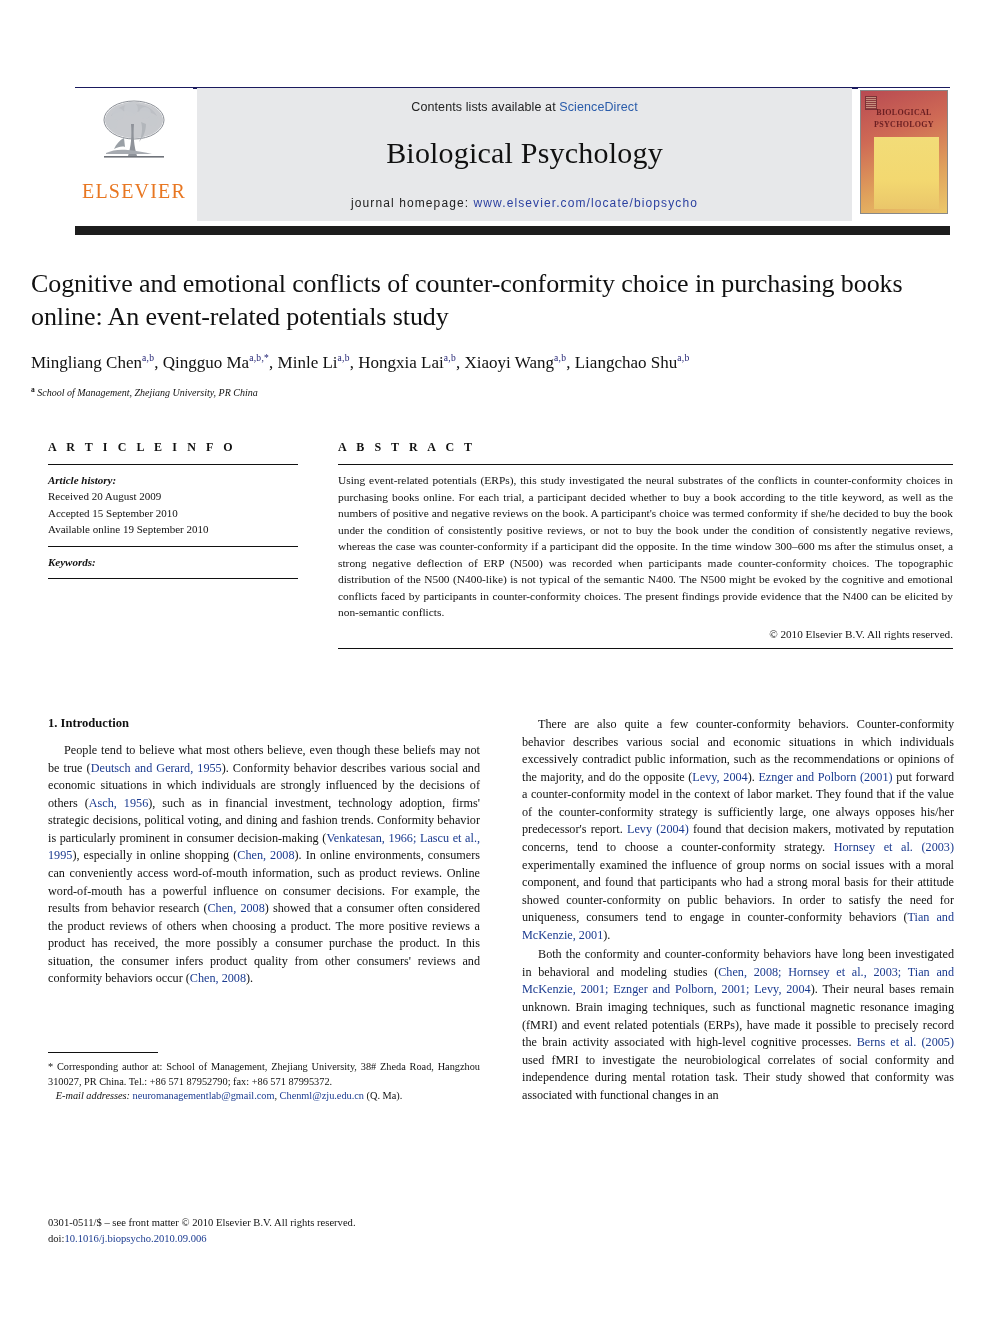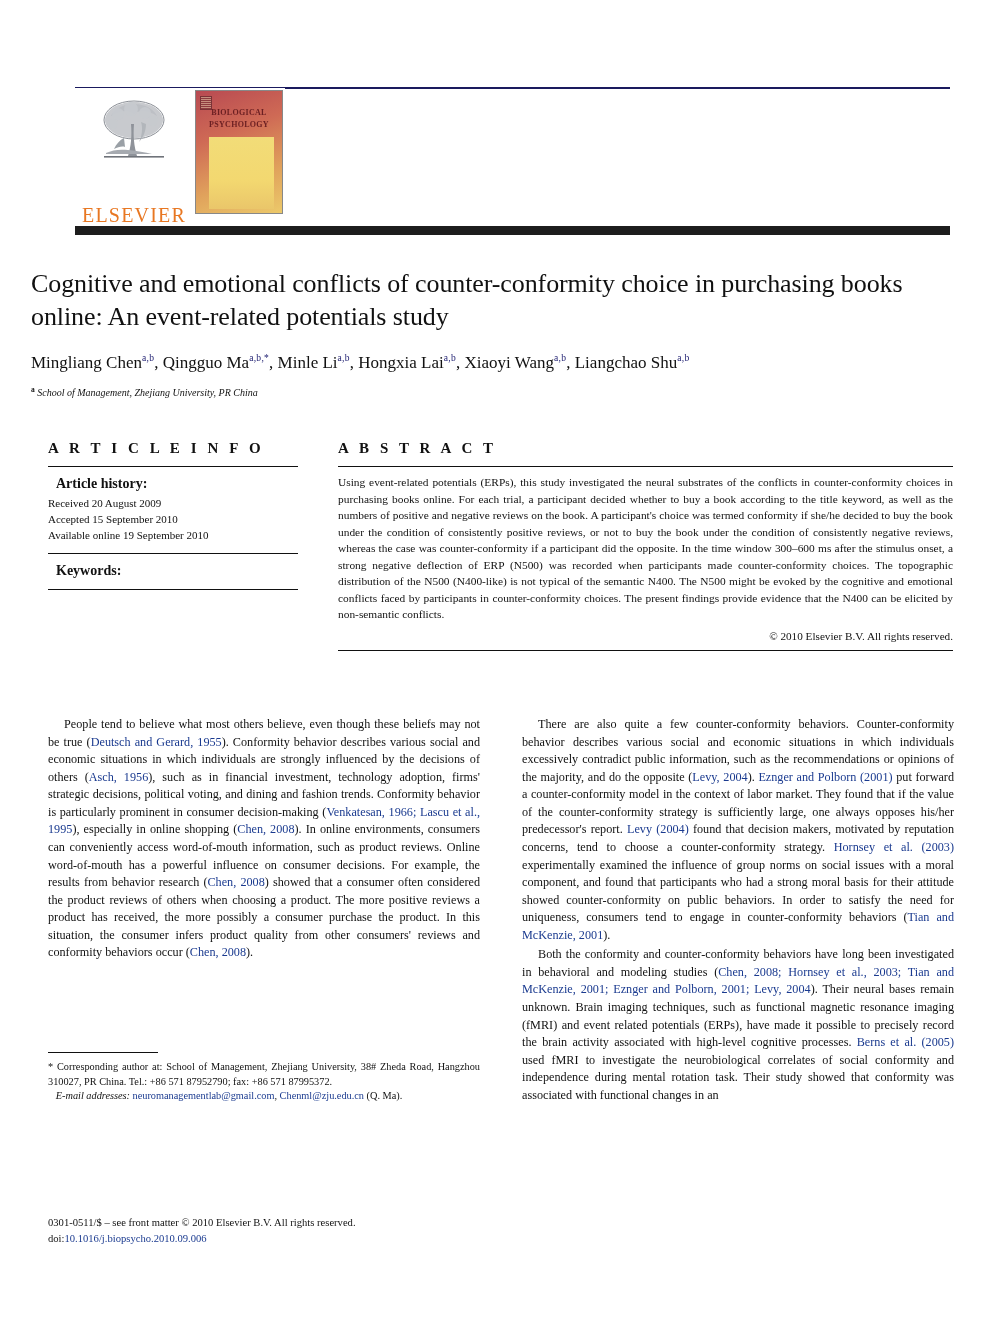--- a/index.html
+++ b/index.html
@@ -54,21 +54,20 @@
   }
   .elsevier-block {
     width: 118px;
     flex: 0 0 118px;
     display: flex;
     flex-direction: column;
     align-items: center;
     justify-content: flex-start;
     padding-top: 6px;
     background: #ffffff;
-    gap: 24px;
   }
   .elsevier-tree {
     width: 86px;
     height: 86px;
     position: relative;
   }
   .elsevier-word {
     font-family: "Liberation Serif", serif;
     font-size: 20px;
     letter-spacing: 1.2px;
@@ -222,41 +221,41 @@
   }
   .col-info {
     width: 250px;
     flex: 0 0 250px;
   }
   .col-abstract {
     flex: 1 1 auto;
   }
   .section-kicker {
     font-family: "Liberation Serif", serif;
-    font-size: 15px;
+    font-size: 12px;
     font-weight: bold;
     letter-spacing: 3.6px;
     color: #111;
     margin-bottom: 9px;
   }
   .hr-thin {
     border: 0;
     border-top: 1.4px solid #111;
     margin: 0 0 7px 0;
   }
   .hr-thin.bottom {
     margin: 9px 0 7px 0;
   }
   .info-label {
     font-family: "Liberation Serif", serif;
-    font-size: 14px;
+    font-size: 11px;
+    font-style: italic;
     font-weight: bold;
     color: #111;
     line-height: 1.48;
-    margin-left: 8px;
   }
   .info-line {
     font-family: "Liberation Serif", serif;
     font-size: 11px;
     color: #111;
     line-height: 1.48;
   }
   .abstract-body {
     font-family: "Liberation Serif", serif;
     font-size: 11.4px;
@@ -383,20 +382,29 @@
             <path d="M33 44c-4 2-8 6-10 11 4-2 8-3 11-2z" fill="#9aa0a6"></path>
             <path d="M50 28c2 6 1 14-2 20 4-4 7-11 7-18z" fill="#b2b6bb"></path>
             <rect x="13" y="62" width="60" height="1.6" fill="#6f737a"></rect>
             <path d="M15 59c6-3 14-4 22-3 9 1 17 2 24 4H15z" fill="#a6aab0"></path>
           </g>
         </svg>
       </div>
       <div class="elsevier-word">ELSEVIER</div>
     </div>
 
+    <div class="center-block">
+      <div class="contents-line">
+        <span>Contents lists available at </span><span class="sd-link">ScienceDirect</span>
+      </div>
+      <div class="journal-name">Biological Psychology</div>
+      <div class="journal-homepage">
+        <span>journal homepage: </span><span class="hp-url">www.elsevier.com/locate/biopsycho</span>
+      </div>
+    </div>
 
     <div class="cover-block">
       <div class="cover-thumb">
         <div class="cover-corner"></div>
         <div class="cover-title">
           <span>BIOLOGICAL</span><br>
           <span>PSYCHOLOGY</span>
         </div>
         <div class="cover-panel"></div>
       </div>
@@ -435,20 +443,21 @@
       <hr class="hr-thin">
       <div class="abstract-body">Using event-related potentials (ERPs), this study investigated the neural substrates of the conflicts in counter-conformity choices in purchasing books online. For each trial, a participant decided whether to buy a book according to the title keyword, as well as the numbers of positive and negative reviews on the book. A participant's choice was termed conformity if she/he decided to buy the book under the condition of consistently positive reviews, or not to buy the book under the condition of consistently negative reviews, whereas the case was counter-conformity if a participant did the opposite. In the time window 300–600 ms after the stimulus onset, a strong negative deflection of ERP (N500) was recorded when participants made counter-conformity choices. The topographic distribution of the N500 (N400-like) is not typical of the semantic N400. The N500 might be evoked by the cognitive and emotional conflicts faced by participants in counter-conformity choices. The present findings provide evidence that the N400 can be elicited by non-semantic conflicts.</div>
       <div class="copyright">© 2010 Elsevier B.V. All rights reserved.</div>
       <hr class="hr-abs-bottom">
     </div>
 
   </div>
 
   <div class="body-cols">
     <div class="body-col">
+      <h2 class="sec-heading">1.  Introduction</h2>
       <div>
           <p class="para"><span>People tend to believe what most others believe, even though these beliefs may not be true (</span><span class="ref">Deutsch and Gerard, 1955</span><span>). Conformity behavior describes various social and economic situations in which individuals are strongly influenced by the decisions of others (</span><span class="ref">Asch, 1956</span><span>), such as in financial investment, technology adoption, firms' strategic decisions, political voting, and dining and fashion trends. Conformity behavior is particularly prominent in consumer decision-making (</span><span class="ref">Venkatesan, 1966; Lascu et al., 1995</span><span>), especially in online shopping (</span><span class="ref">Chen, 2008</span><span>). In online environments, consumers can conveniently access word-of-mouth information, such as product reviews. Online word-of-mouth has a powerful influence on consumer decisions. For example, the results from behavior research (</span><span class="ref">Chen, 2008</span><span>) showed that a consumer often considered the product reviews of others when choosing a product. The more positive reviews a product has received, the more possibly a consumer purchase the product. In this situation, the consumer infers product quality from other consumers' reviews and conformity behaviors occur (</span><span class="ref">Chen, 2008</span><span>).</span></p>
         </div>
     </div>
     <div class="body-col">
       <div>
           <p class="para"><span>There are also quite a few counter-conformity behaviors. Counter-conformity behavior describes various social and economic situations in which individuals excessively contradict public information, such as the recommendations or opinions of the majority, and do the opposite (</span><span class="ref">Levy, 2004</span><span>). </span><span class="ref">Eznger and Polborn (2001)</span><span> put forward a counter-conformity model in the context of labor market. They found that if the value of the counter-conformity strategy is sufficiently large, one always opposes his/her predecessor's report. </span><span class="ref">Levy (2004)</span><span> found that decision makers, motivated by reputation concerns, tend to choose a counter-conformity strategy. </span><span class="ref">Hornsey et al. (2003)</span><span> experimentally examined the influence of group norms on social issues with a moral component, and found that participants who had a strong moral basis for their attitude showed counter-conformity on public behaviors. In order to satisfy the need for uniqueness, consumers tend to engage in counter-conformity behaviors (</span><span class="ref">Tian and McKenzie, 2001</span><span>).</span></p>
           <p class="para"><span>Both the conformity and counter-conformity behaviors have long been investigated in behavioral and modeling studies (</span><span class="ref">Chen, 2008; Hornsey et al., 2003; Tian and McKenzie, 2001; Eznger and Polborn, 2001; Levy, 2004</span><span>). Their neural bases remain unknown. Brain imaging techniques, such as functional magnetic resonance imaging (fMRI) and event related potentials (ERPs), have made it possible to precisely record the brain activity associated with high-level cognitive processes. </span><span class="ref">Berns et al. (2005)</span><span> used fMRI to investigate the neurobiological correlates of social conformity and independence during mental rotation task. Their study showed that conformity was associated with functional changes in an</span></p>
         </div>
     </div>

